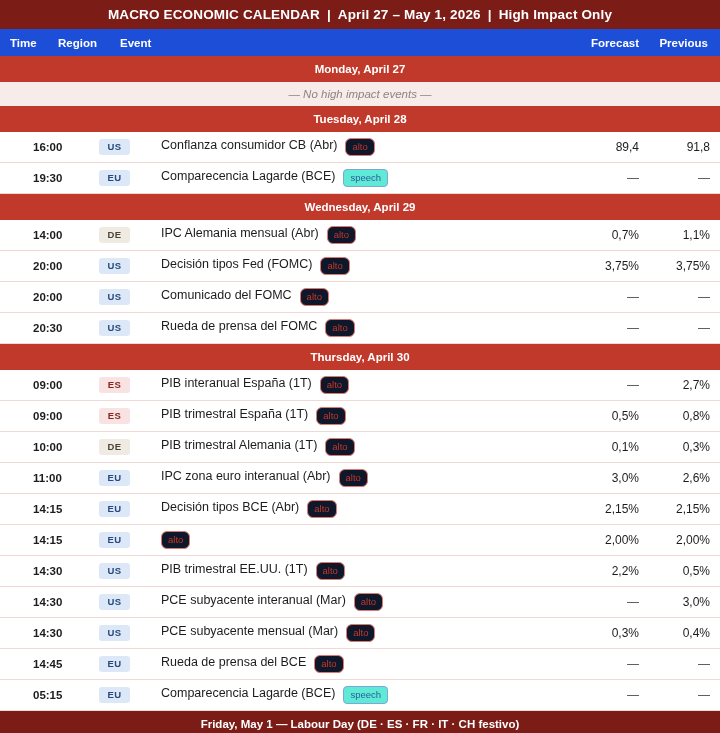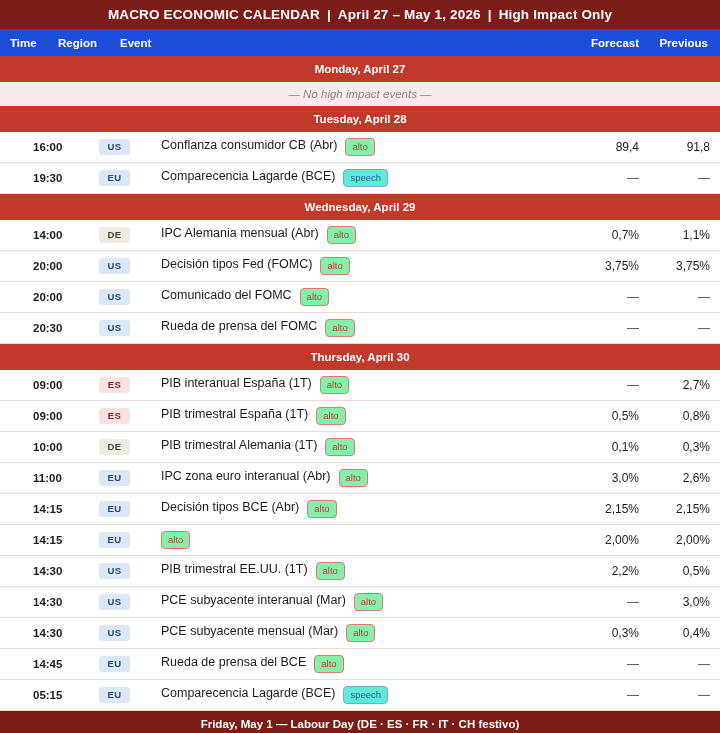--- a/index.html
+++ b/index.html
@@ -153,23 +153,24 @@
   .tag {
     display: inline-block;
     padding: 1px 6px 2px 6px;
     border-radius: 4px;
     font-size: 9.5px;
     line-height: 13px;
     border: 1px solid transparent;
     white-space: nowrap;
   }
   .tag-alto {
-    background: #86efac;
+    background: #0f172a;
     border-color: #E0786C;
     color: #C0392B;
+    border-radius: 6px;
   }
   .tag-speech {
     background: #5eead4;
     border-color: #7FA6DB;
     color: #2C5C9E;
   }
 
   .cell-forecast, .cell-previous {
     width: 81px;
     text-align: right;

